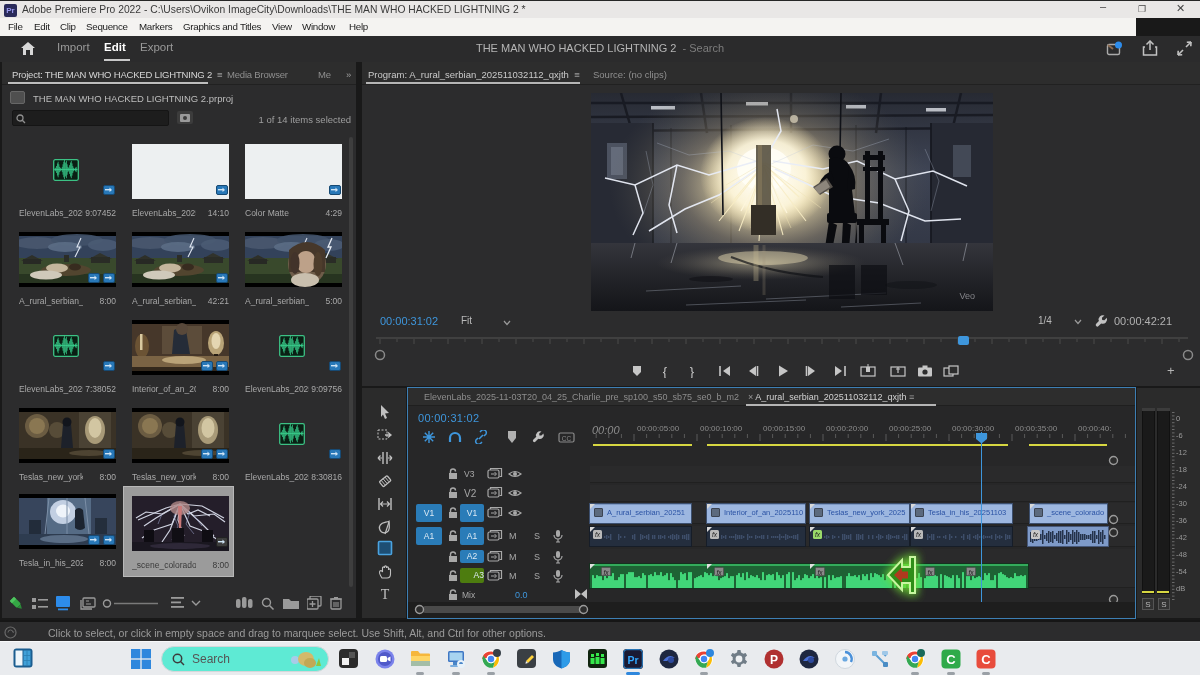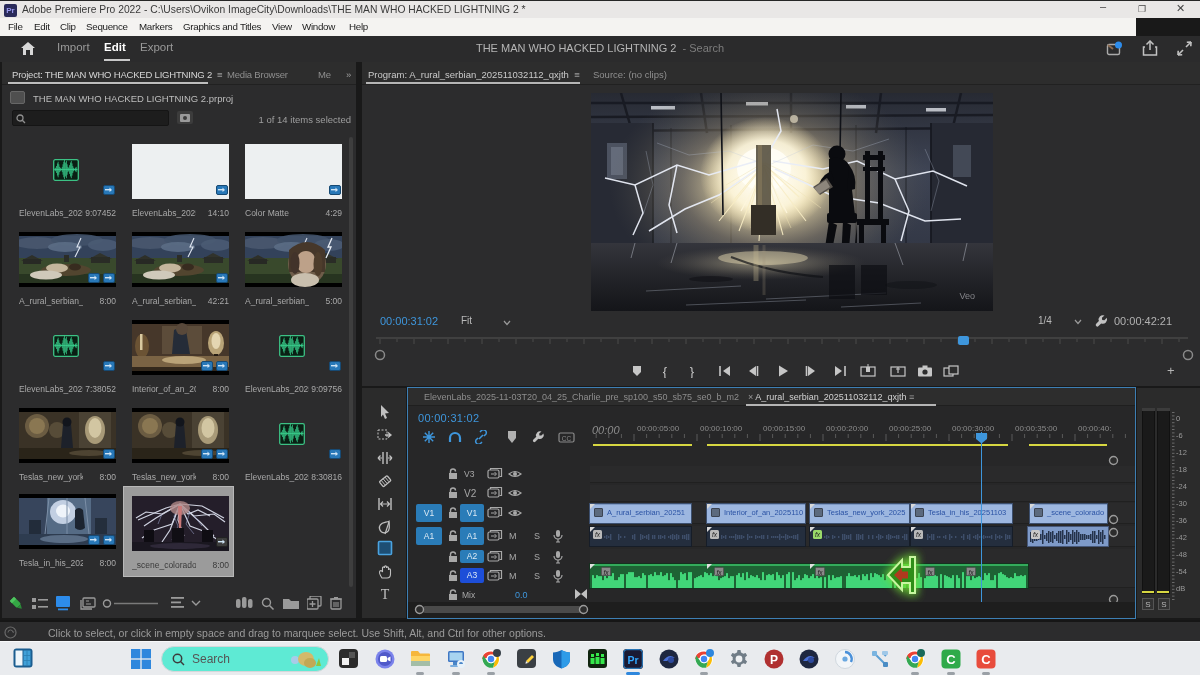--- a/index.html
+++ b/index.html
@@ -1064,21 +1064,21 @@
 <div style="position:absolute; left:101px; top:164px; font-size:9px; color:#a8a8a8;">M</div>
 <div style="position:absolute; left:126px; top:164px; font-size:9px; color:#a8a8a8;">S</div>
 <svg style="position:absolute; left:143px; top:162px;" width="14" height="14" viewBox="0 0 14 14">
         <rect x="5" y="1" width="4" height="7" rx="2" fill="#a8a8a8"></rect>
         <path d="M3 6 a4 4 0 0 0 8 0 M7 10 v3 M5 13 h4" stroke="#a8a8a8" stroke-width="1.2" fill="none"></path>
       </svg>
 <svg style="position:absolute; left:38px; top:181px;" width="14" height="14" viewBox="0 0 14 14">
         <path d="M3 6 h8 v6 H3 Z" fill="#a8a8a8"></path>
         <path d="M4.5 6 V4.5 a2.5 2.5 0 0 1 5 0" stroke="#a8a8a8" stroke-width="1.4" fill="none"></path>
       </svg>
-<div style="position:absolute; left:52px; top:180px; width:24px; height:15px; background:#1d4ed8; border-radius:2px; color:#dceaf5; font-size:8.5px; text-align:center; line-height:15px;">A3</div>
+<div style="position:absolute; left:52px; top:180px; width:24px; height:15px; background:#4d7c0f; border-radius:2px; color:#dceaf5; font-size:8.5px; text-align:right; line-height:15px;">A3</div>
 <svg style="position:absolute; left:79px; top:181px;" width="16" height="14" viewBox="0 0 16 14">
         <rect x="1" y="3" width="11" height="8" rx="1.5" fill="none" stroke="#a8a8a8" stroke-width="1.2"></rect>
         <path d="M3.5 3 V1.5 h11 v8 H12.5" stroke="#a8a8a8" stroke-width="1.2" fill="none"></path>
         <path d="M4 7 h5 M7.5 5 l2 2 l-2 2" stroke="#a8a8a8" stroke-width="1"></path>
       </svg>
 <div style="position:absolute; left:101px; top:183px; font-size:9px; color:#a8a8a8;">M</div>
 <div style="position:absolute; left:126px; top:183px; font-size:9px; color:#a8a8a8;">S</div>
 <svg style="position:absolute; left:143px; top:181px;" width="14" height="14" viewBox="0 0 14 14">
         <rect x="5" y="1" width="4" height="7" rx="2" fill="#a8a8a8"></rect>
         <path d="M3 6 a4 4 0 0 0 8 0 M7 10 v3 M5 13 h4" stroke="#a8a8a8" stroke-width="1.2" fill="none"></path>

